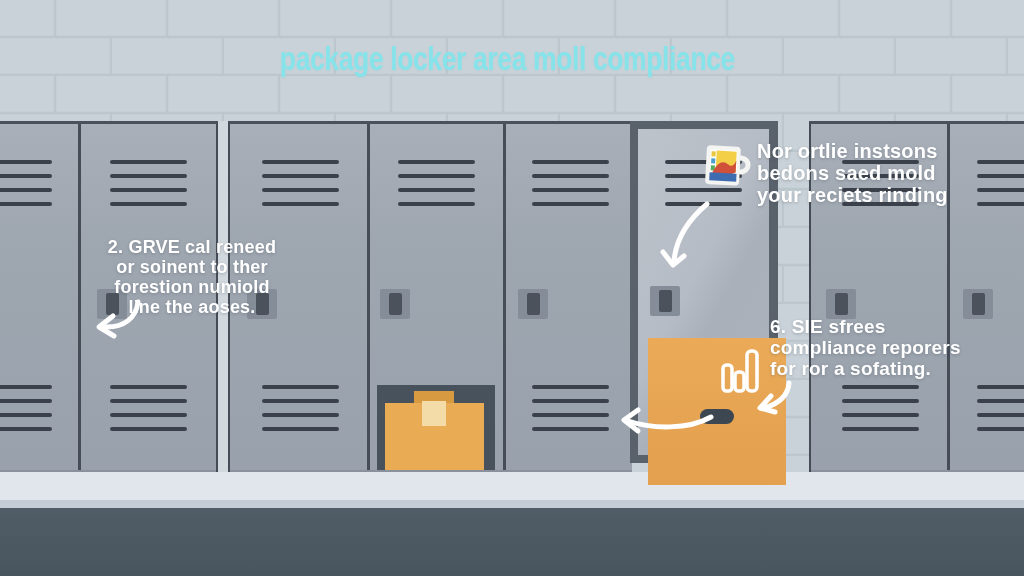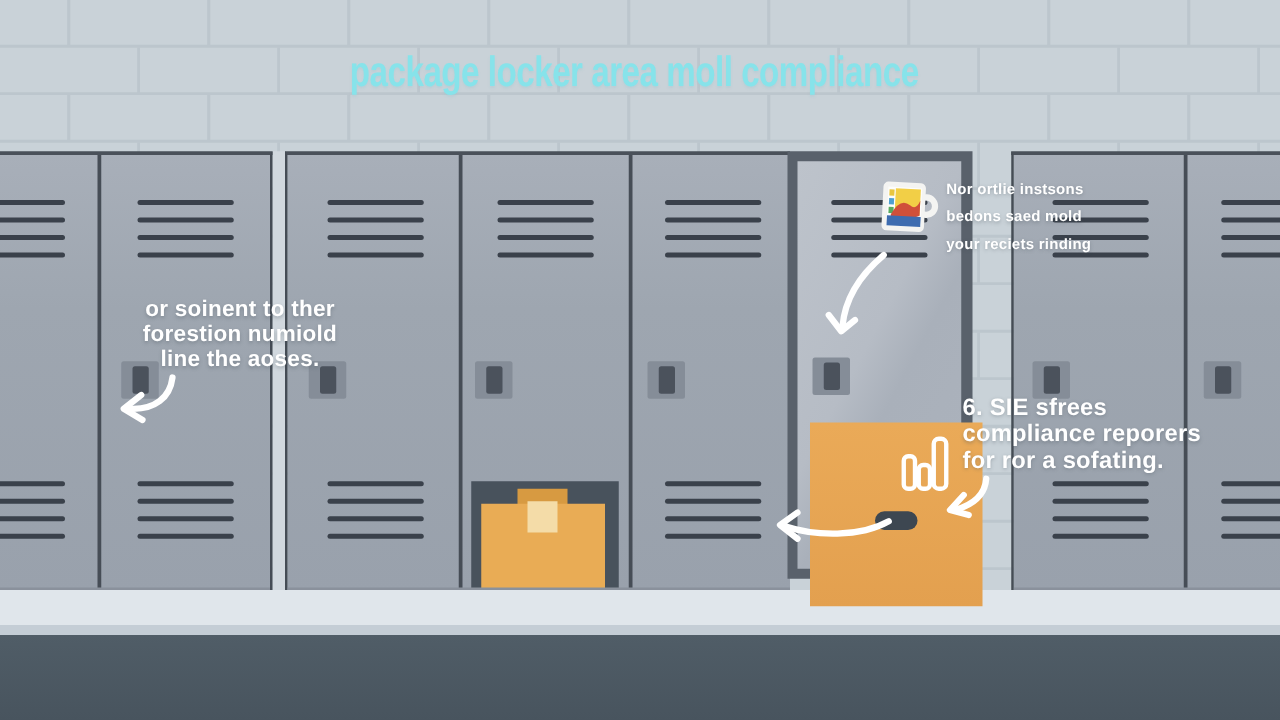--- a/index.html
+++ b/index.html
@@ -62,21 +62,21 @@
   
   .floor-light{position:absolute;left:0;top:472px;width:1024px;height:28px;background:#e0e6eb;}
   .floor-mid{position:absolute;left:0;top:500px;width:1024px;height:8px;background:#c4cdd5;}
   .floor-dark{position:absolute;left:0;top:508px;width:1024px;height:68px;background:linear-gradient(180deg,#505d67,#48545e);}
 
   
   .ann{position:absolute;color:#fff;font-weight:bold;letter-spacing:.2px;
        text-shadow:0 1px 3px rgba(70,80,90,.35);}
   .ann div{white-space:nowrap;}
   .ann-left{left:92px;top:237px;width:200px;text-align:center;font-size:18px;line-height:20px;}
-  .ann-tr{left:757px;top:140px;font-size:12px;line-height:22px;}
+  .ann-tr{left:757px;top:140px;font-size:20px;line-height:22px;}
   .ann-br{left:770px;top:316px;font-size:19px;line-height:21px;}
 </style>
 </head>
 <body>
 
 <div class="scene">
 
   <svg class="layer" width="1024" height="576">
     <defs>
       <pattern id="brick" width="112" height="76" patternUnits="userSpaceOnUse">
@@ -210,20 +210,21 @@
 
   <div class="floor-light"></div>
   <div class="floor-mid"></div>
   <div class="floor-dark"></div>
 
   <div class="orange-door">
     <div class="pill-handle"></div>
   </div>
 
   <div class="ann ann-left">
+    <div>2. GRVE cal reneed</div>
     <div>or soinent to ther</div>
     <div>forestion numiold</div>
     <div>line the aoses.</div>
   </div>
   <div class="ann ann-tr">
     <div>Nor ortlie instsons</div>
     <div>bedons saed mold</div>
     <div>your reciets rinding</div>
   </div>
   <div class="ann ann-br">

